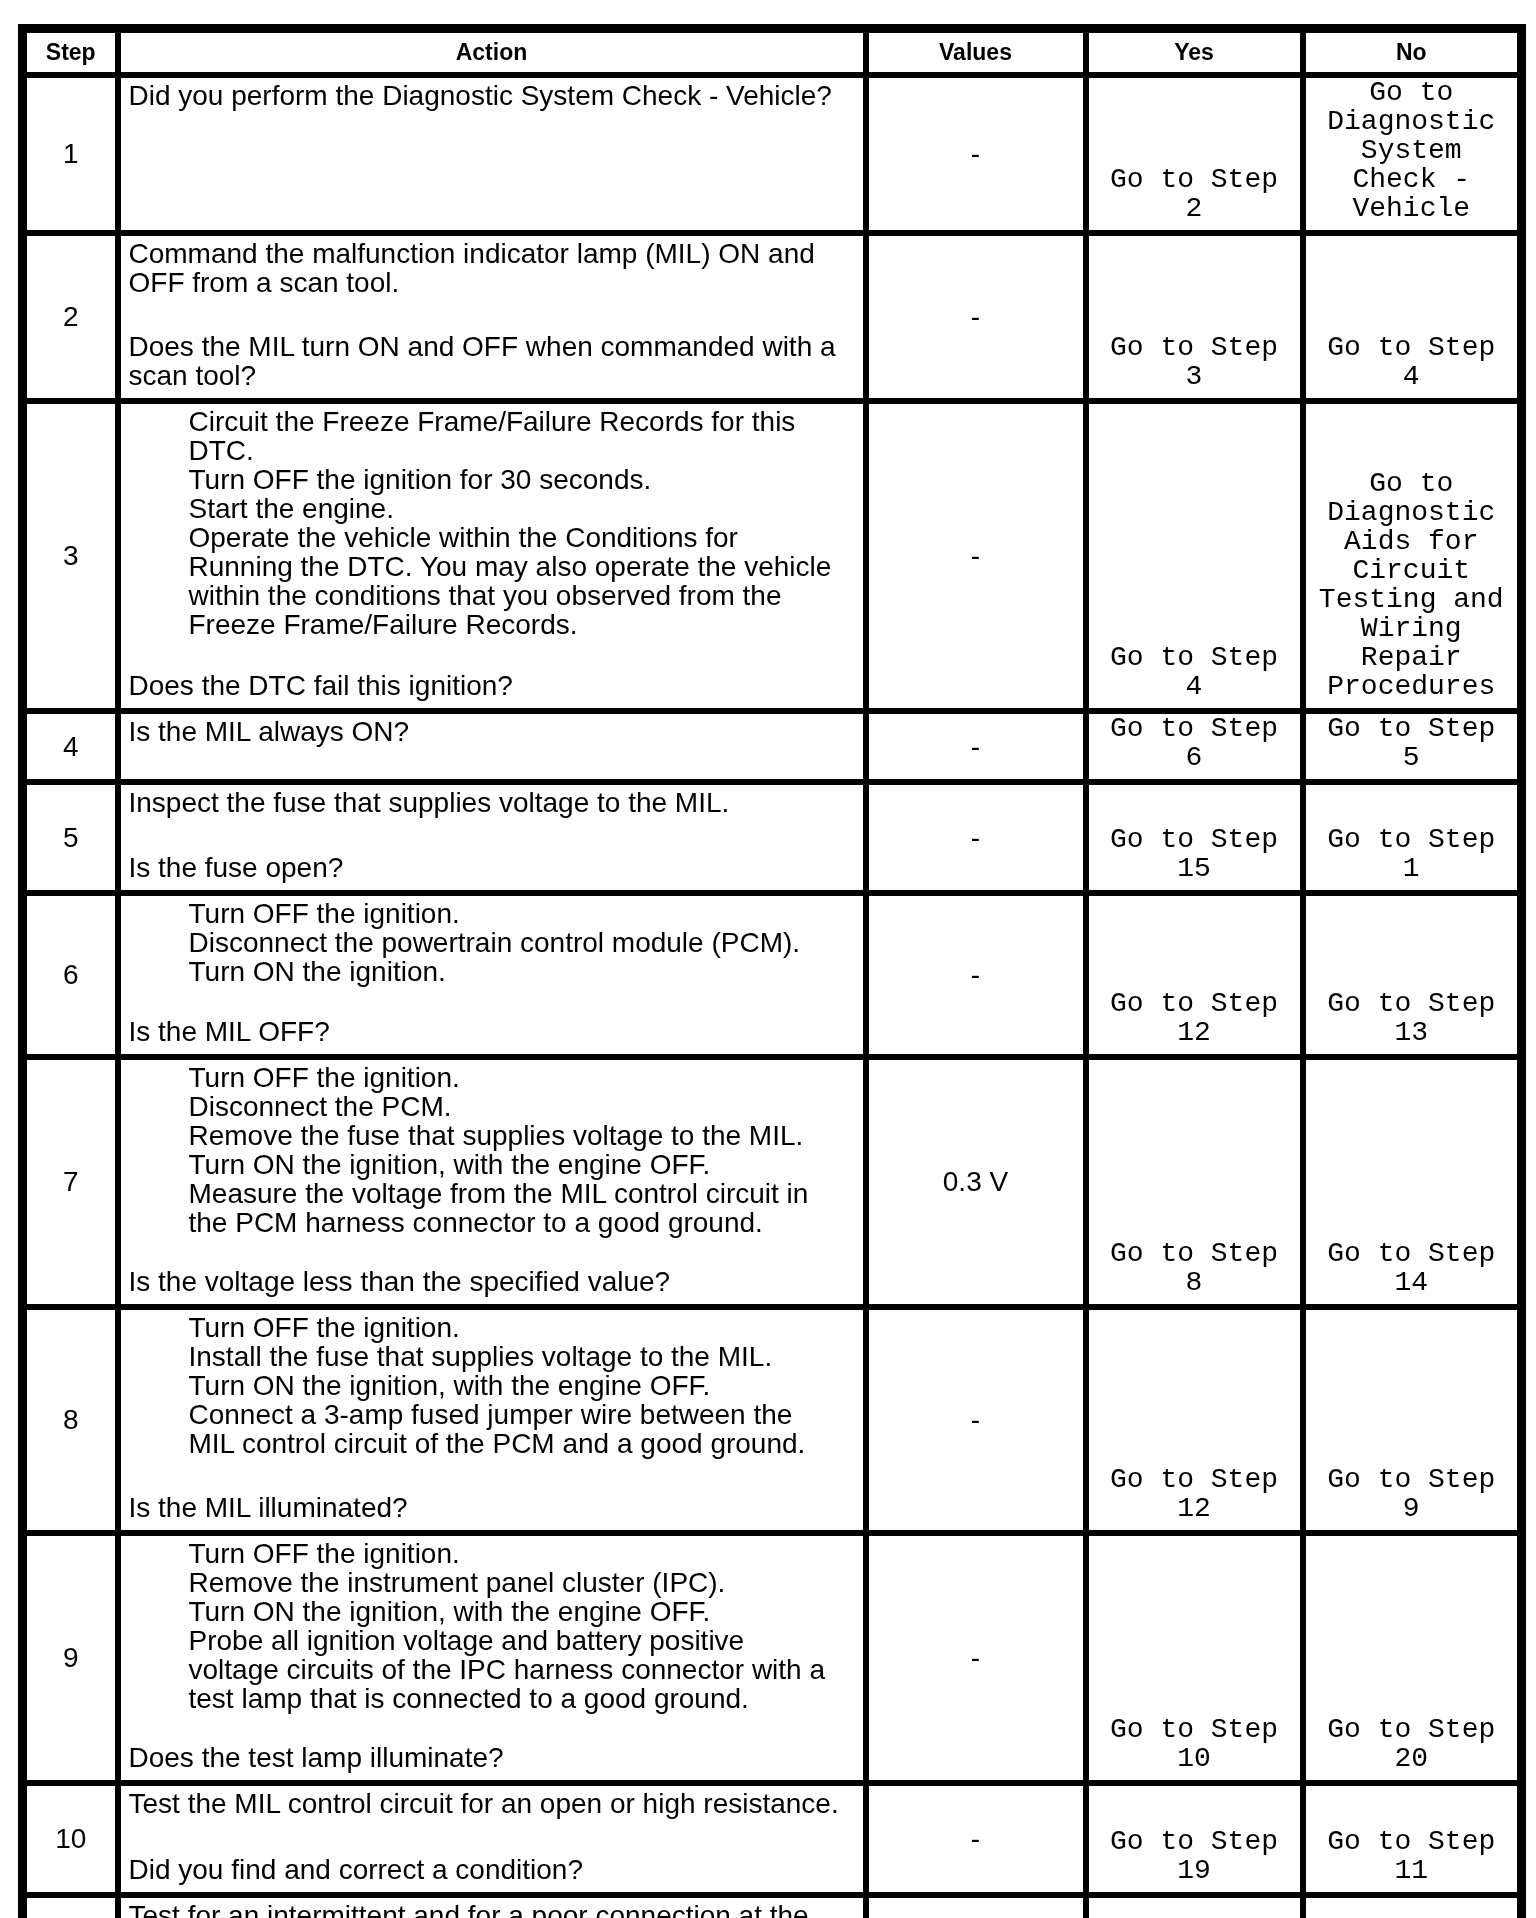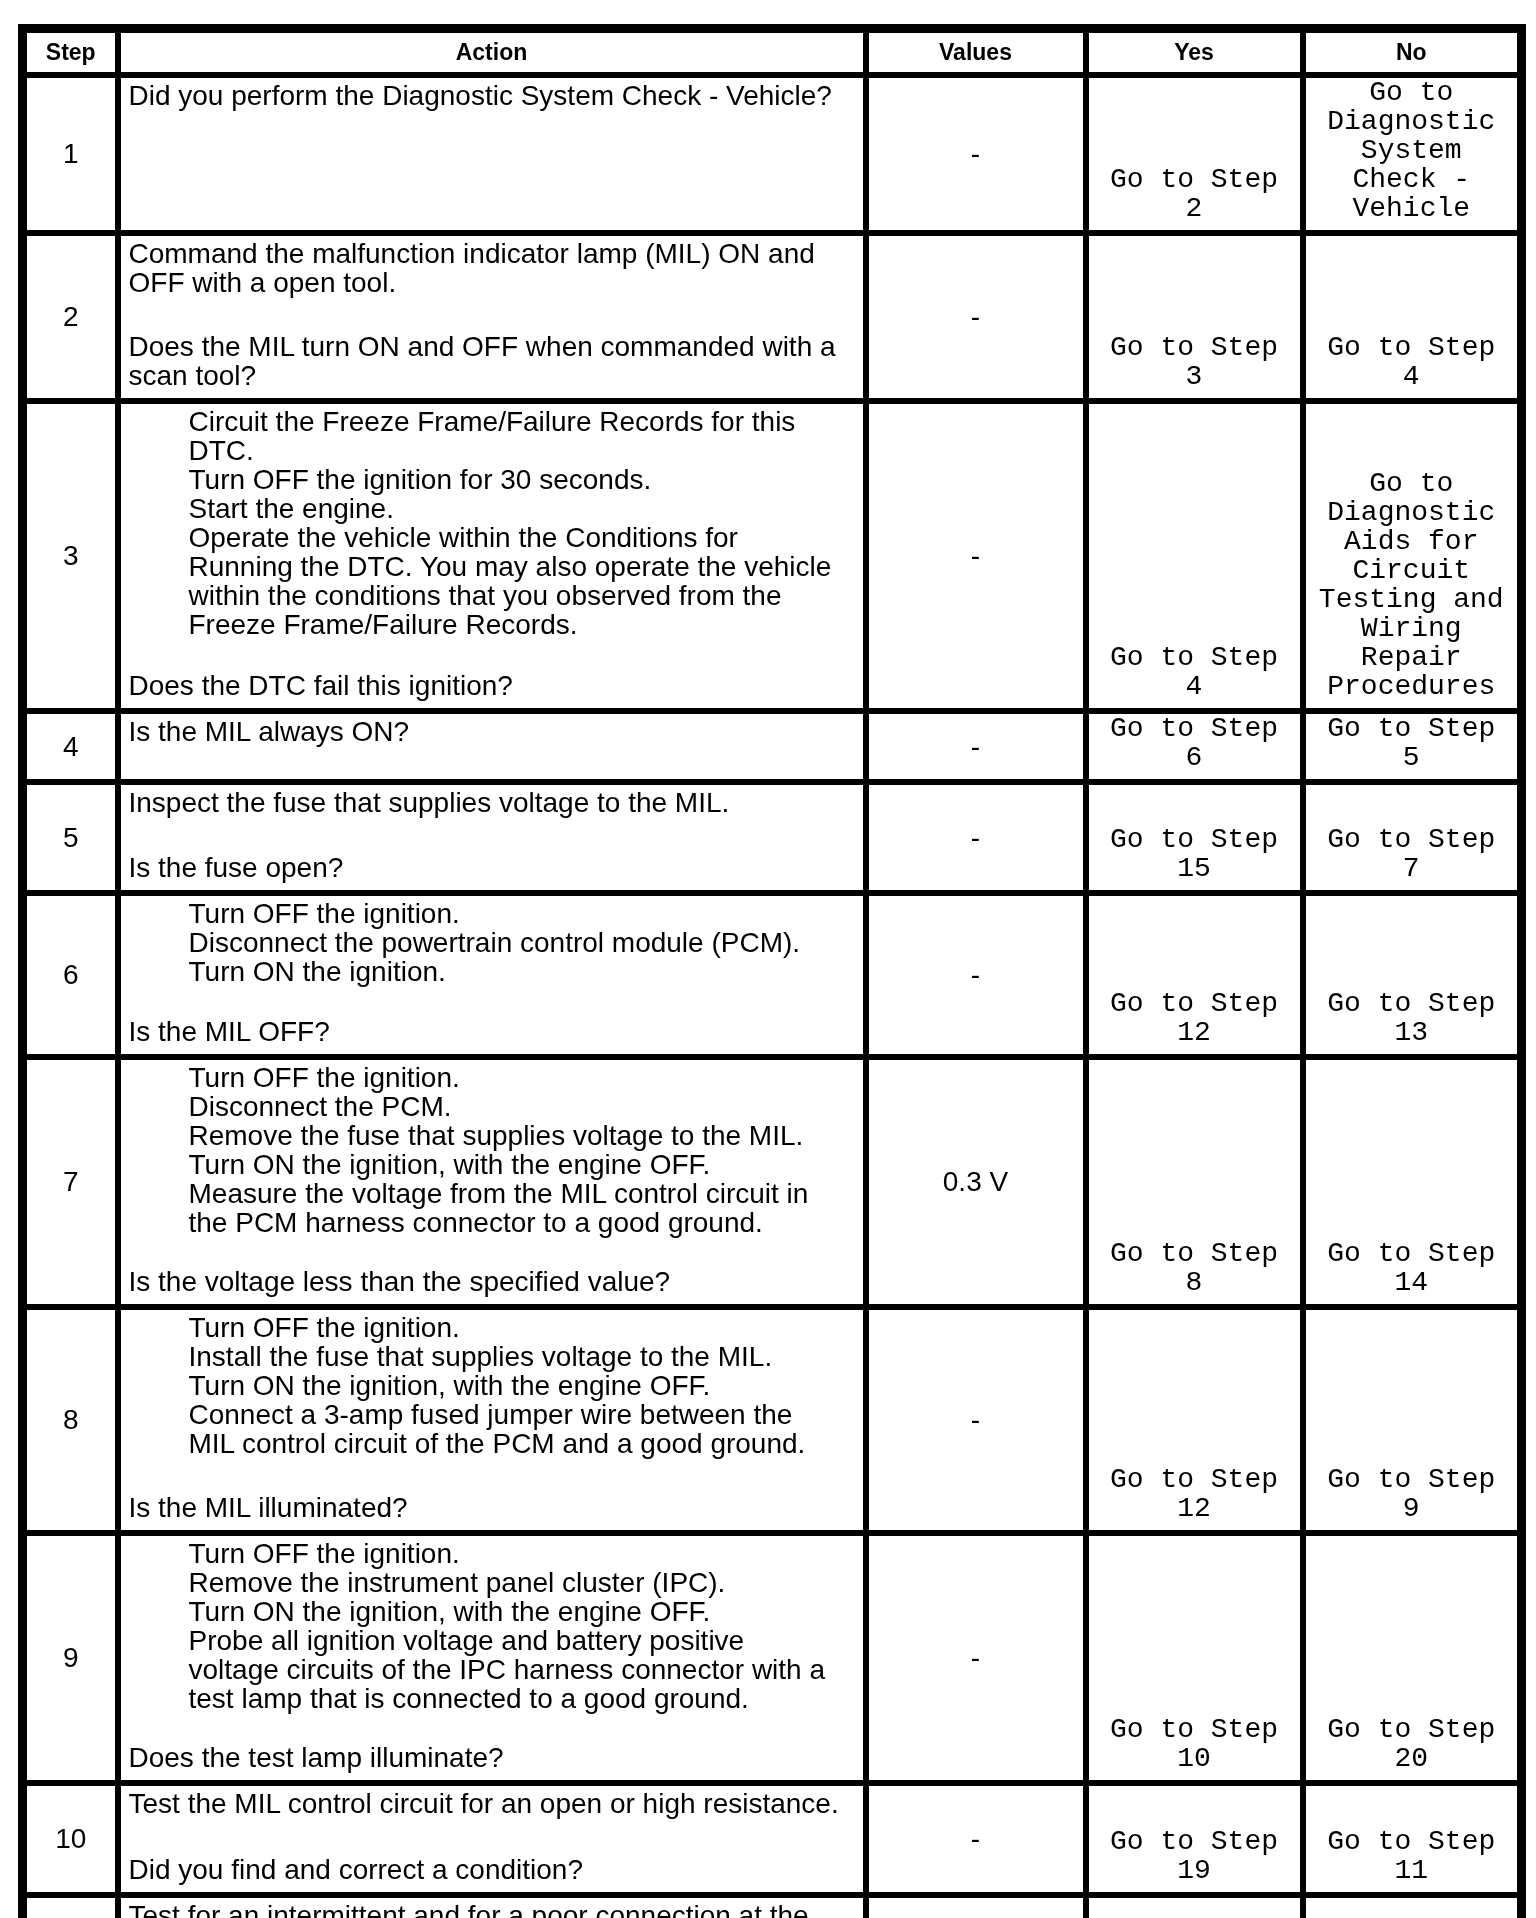--- a/index.html
+++ b/index.html
@@ -121,21 +121,21 @@
     <td class="no">
       <span>Go to Diagnostic System Check - Vehicle</span>
     </td>
   </tr>
 
   <tr>
     <td class="step">
       <span>2</span>
     </td>
     <td class="action">
-      <div class="intro">Command the malfunction indicator lamp (MIL) ON and OFF with a open tool.</div>
+      <div class="intro">Command the malfunction indicator lamp (MIL) ON and OFF from a scan tool.</div>
 
       <div class="question">Does the MIL turn ON and OFF when commanded with a scan tool?</div>
     </td>
     <td class="values">
       <span>-</span>
     </td>
     <td class="yes">
       <span>Go to Step 3</span>
     </td>
     <td class="no">
@@ -196,21 +196,21 @@
 
       <div class="question">Is the fuse open?</div>
     </td>
     <td class="values">
       <span>-</span>
     </td>
     <td class="yes">
       <span>Go to Step 15</span>
     </td>
     <td class="no">
-      <span>Go to Step 7</span>
+      <span>Go to Step 1</span>
     </td>
   </tr>
 
   <tr>
     <td class="step">
       <span>6</span>
     </td>
     <td class="action">
 
       <div class="steps">

